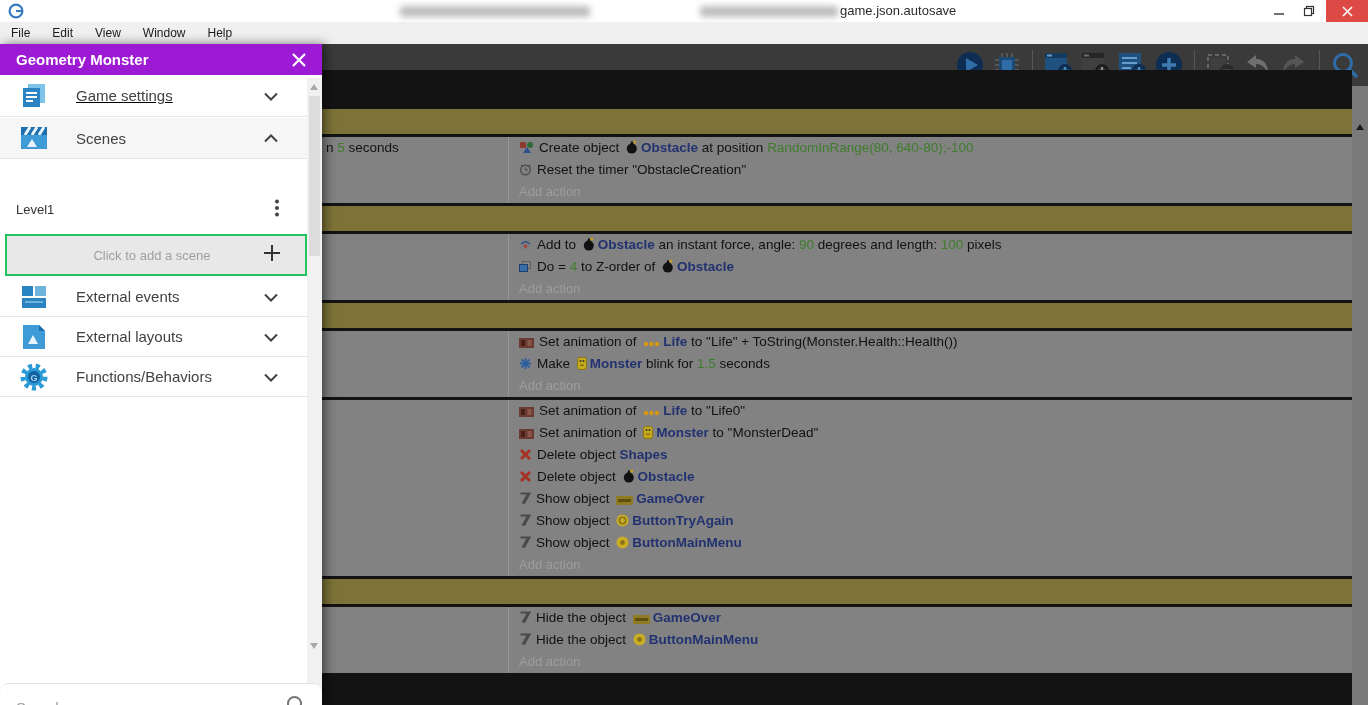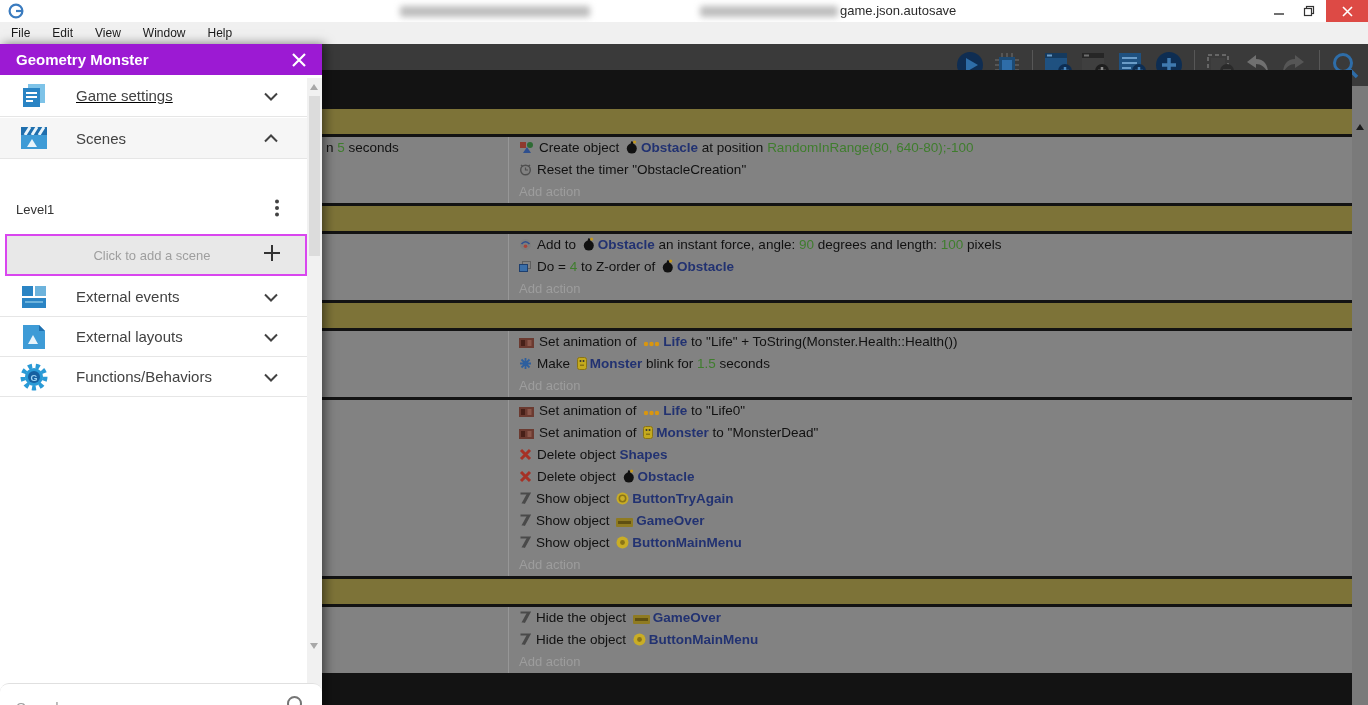--- a/index.html
+++ b/index.html
@@ -55,21 +55,21 @@
   #drawer-title { color:#ffffff; font-size:15px; font-weight:bold; padding-left:16px; }
   #drawer-close { position:absolute; right:14px; top:7px; width:18px; height:18px; display:flex; align-items:center; justify-content:center; }
   .d-row { position:absolute; left:0; width:307px; background:#fff; border-bottom:1px solid #e6e6e6; display:flex; align-items:center; }
   .d-row .d-icon { margin-left:18px; width:32px; display:flex; justify-content:center; }
   .d-row .d-label { margin-left:26px; font-size:15px; color:#424242; flex:1; }
   .d-row .d-chev { margin-right:28px; }
   #row-scenes { background:#f6f6f6; }
   #row-level1 { position:absolute; left:0; top:148px; width:307px; height:35px; background:#fff; display:flex; align-items:center; }
   #row-level1 .lv-label { font-size:13px; color:#333; padding-left:16px; flex:1; }
   #row-level1 .kebab { margin-right:28px; }
-  #add-scene { position:absolute; left:5px; top:190px; width:302px; height:42px; border:2px solid #d946ef; background:#e8e8e8; display:flex; align-items:center; }
+  #add-scene { position:absolute; left:5px; top:190px; width:302px; height:42px; border:2px solid #22c55e; background:#e8e8e8; display:flex; align-items:center; }
   #add-scene .as-label { flex:1; text-align:center; font-size:13px; color:#9e9e9e; padding-left:34px; }
   #add-scene .as-plus { margin-right:24px; }
   
   #drawer-scroll { position:absolute; right:0; top:34px; width:15px; height:623px; background:#f1f1f1; }
   #drawer-scroll .arrow-up { position:absolute; left:3px; top:6px; width:0; height:0; border-left:4.5px solid transparent; border-right:4.5px solid transparent; border-bottom:6px solid #a8a8a8; }
   #drawer-scroll .arrow-down { position:absolute; left:3px; bottom:52px; width:0; height:0; border-left:4.5px solid transparent; border-right:4.5px solid transparent; border-top:6px solid #a8a8a8; }
   #drawer-scroll .thumb { position:absolute; left:2px; top:18px; width:11px; height:160px; background:#dcdcdc; }
   
   #drawer-search { position:absolute; left:0; bottom:12px; width:322px; height:47px; background:#fff; border-top:1px solid #e0e0e0; display:flex; align-items:center;border-radius:9px; }
   #search-input { border:none; outline:none; flex:1; font-size:15px; color:#424242; padding-left:16px; font-family:"Liberation Sans", sans-serif; background:transparent; }
@@ -301,31 +301,31 @@
               <div class="action-line"><span class="ic"><svg width="13" height="13">
                     <path d="M2 2 L11 11 M11 2 L2 11" stroke="#a63226" stroke-width="3"></path>
                   </svg></span><span class="seg-p">Delete object </span><span class="obj-ic"><svg width="12" height="14">
                     <rect x="4.8" y="1.5" width="2.6" height="4" fill="#111" transform="rotate(12 6 3)"></rect>
                     <circle cx="5.8" cy="8.6" r="5" fill="#111"></circle>
                     <circle cx="8.6" cy="2" r="1.6" fill="#c49a20"></circle>
                   </svg></span><span class="seg-o">Obstacle</span></div>
               <div class="action-line"><span class="ic"><svg width="12" height="13">
                     <path d="M1.5 1.5 H10.5 L5 11.5" fill="none" stroke="#4a4a4a" stroke-width="2"></path>
                     <path d="M10.5 1.5 L5 11.5 H2.5 L8 1.5 Z" fill="#4a4a4a"></path>
+                  </svg></span><span class="seg-p">Show object </span><span class="obj-ic"><svg width="17" height="9">
+                    <rect width="17" height="9" rx="1" fill="#8f7b22"></rect>
+                    <rect x="2" y="3" width="13" height="3" fill="#5f5012"></rect>
+                  </svg></span><span class="seg-o">GameOver</span></div>
+              <div class="action-line"><span class="ic"><svg width="12" height="13">
+                    <path d="M1.5 1.5 H10.5 L5 11.5" fill="none" stroke="#4a4a4a" stroke-width="2"></path>
+                    <path d="M10.5 1.5 L5 11.5 H2.5 L8 1.5 Z" fill="#4a4a4a"></path>
                   </svg></span><span class="seg-p">Show object </span><span class="obj-ic"><svg width="13" height="13">
                     <circle cx="6.5" cy="6.5" r="6" fill="#c9ad25"></circle>
                     <circle cx="6.5" cy="6.5" r="3.2" fill="none" stroke="#8a7417" stroke-width="1.6"></circle>
                   </svg></span><span class="seg-o">ButtonTryAgain</span></div>
-              <div class="action-line"><span class="ic"><svg width="12" height="13">
-                    <path d="M1.5 1.5 H10.5 L5 11.5" fill="none" stroke="#4a4a4a" stroke-width="2"></path>
-                    <path d="M10.5 1.5 L5 11.5 H2.5 L8 1.5 Z" fill="#4a4a4a"></path>
-                  </svg></span><span class="seg-p">Show object </span><span class="obj-ic"><svg width="17" height="9">
-                    <rect width="17" height="9" rx="1" fill="#8f7b22"></rect>
-                    <rect x="2" y="3" width="13" height="3" fill="#5f5012"></rect>
-                  </svg></span><span class="seg-o">GameOver</span></div>
               <div class="action-line"><span class="ic"><svg width="12" height="13">
                     <path d="M1.5 1.5 H10.5 L5 11.5" fill="none" stroke="#4a4a4a" stroke-width="2"></path>
                     <path d="M10.5 1.5 L5 11.5 H2.5 L8 1.5 Z" fill="#4a4a4a"></path>
                   </svg></span><span class="seg-p">Show object </span><span class="obj-ic"><svg width="13" height="13">
                     <circle cx="6.5" cy="6.5" r="6" fill="#c9ad25"></circle>
                     <circle cx="6.5" cy="6.5" r="2.4" fill="#8a7417"></circle>
                   </svg></span><span class="seg-o">ButtonMainMenu</span></div>
               <div class="add-action">Add action</div>
             </div>
           </div>

